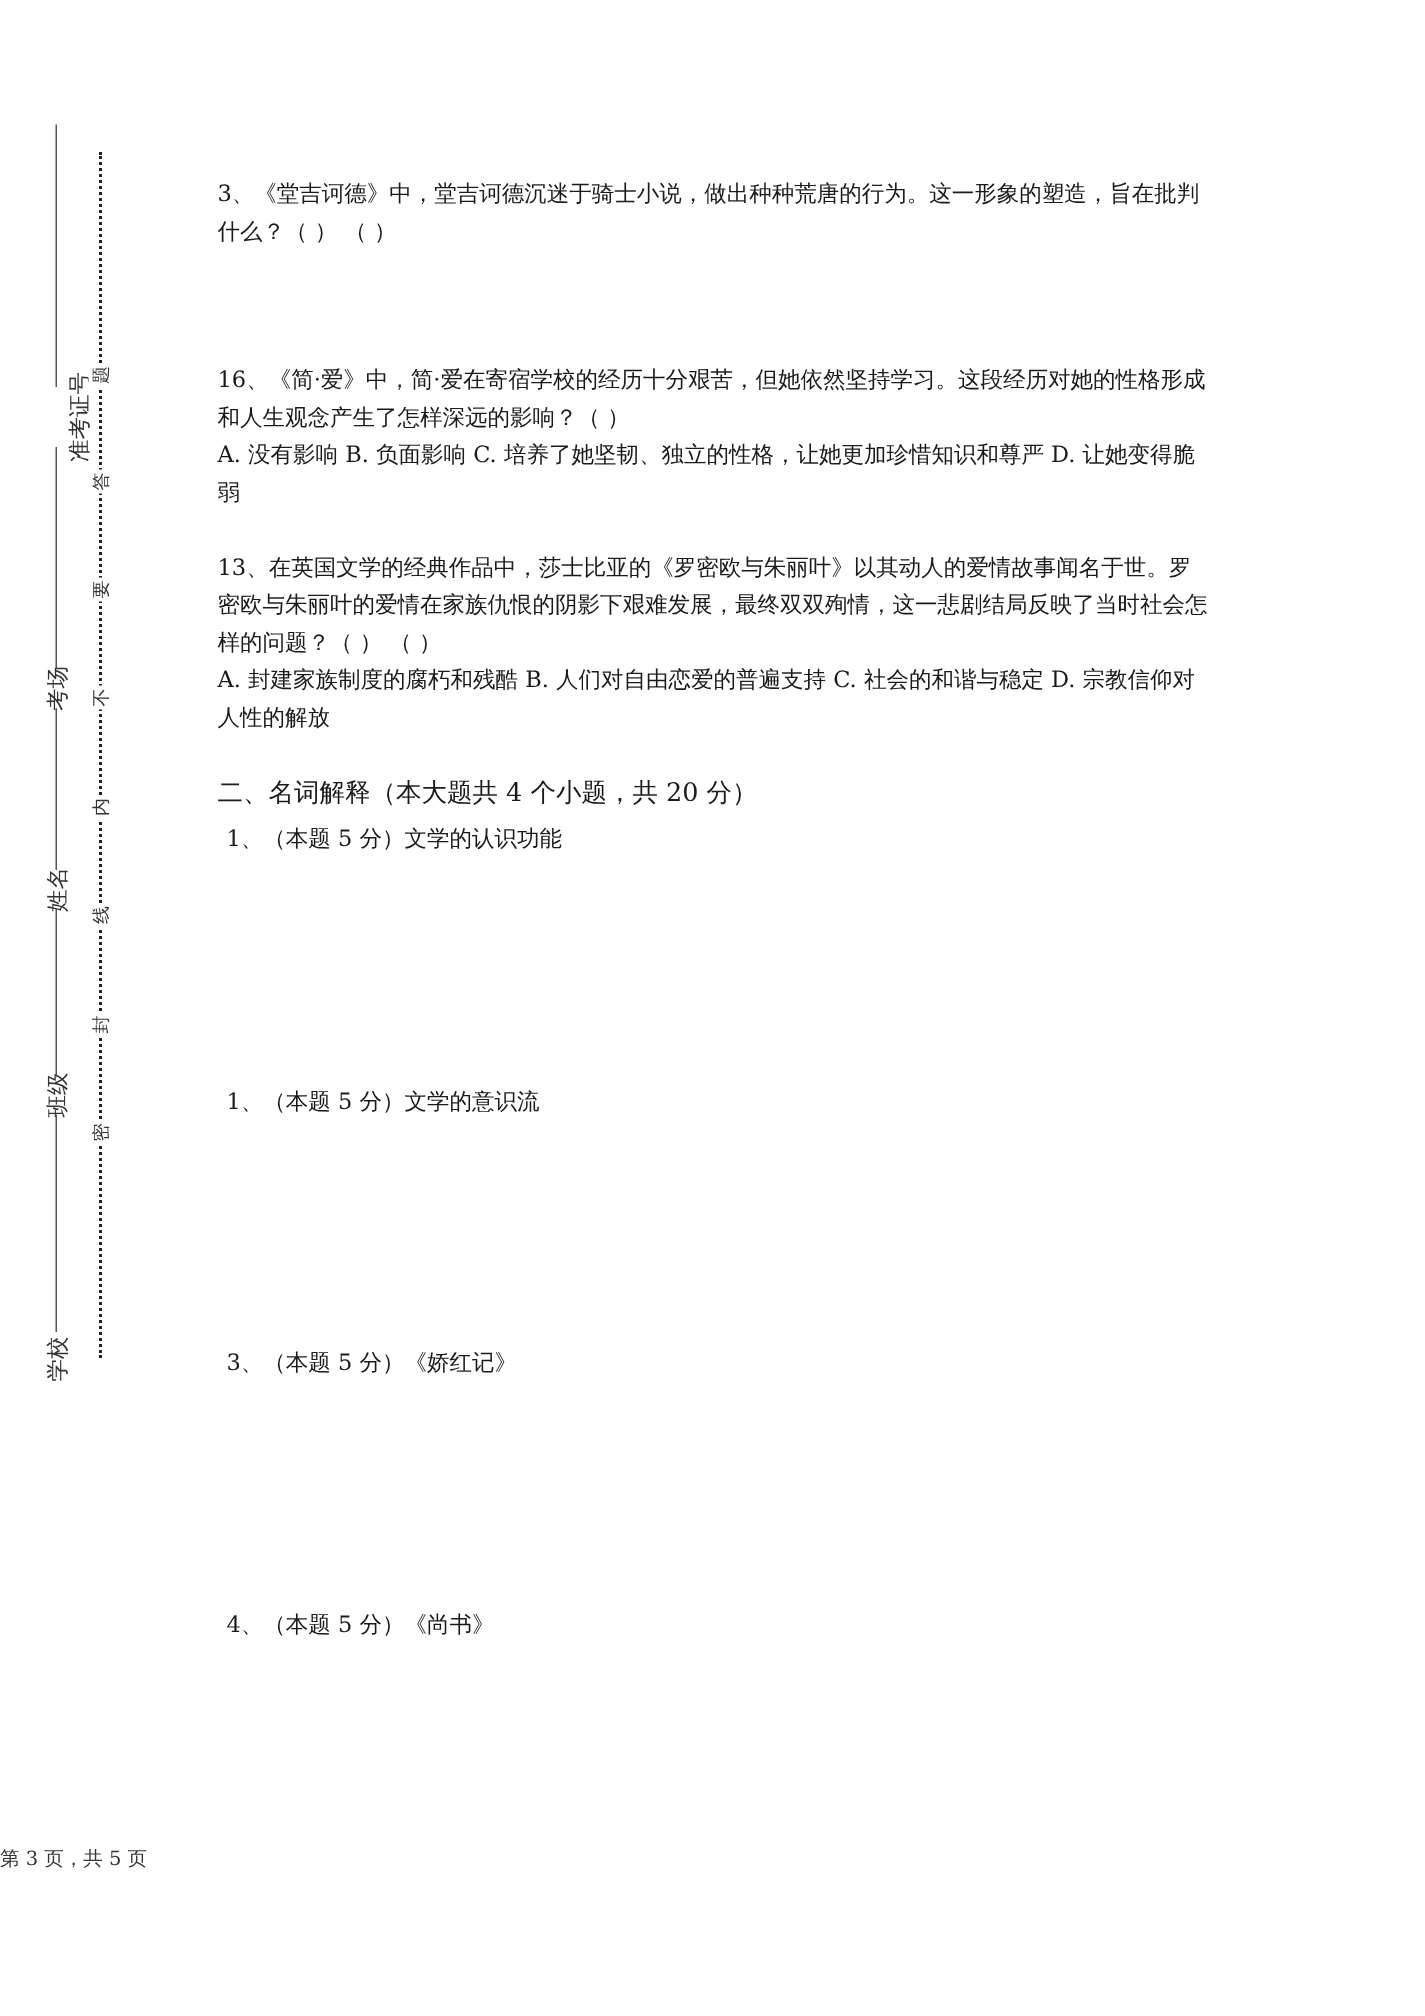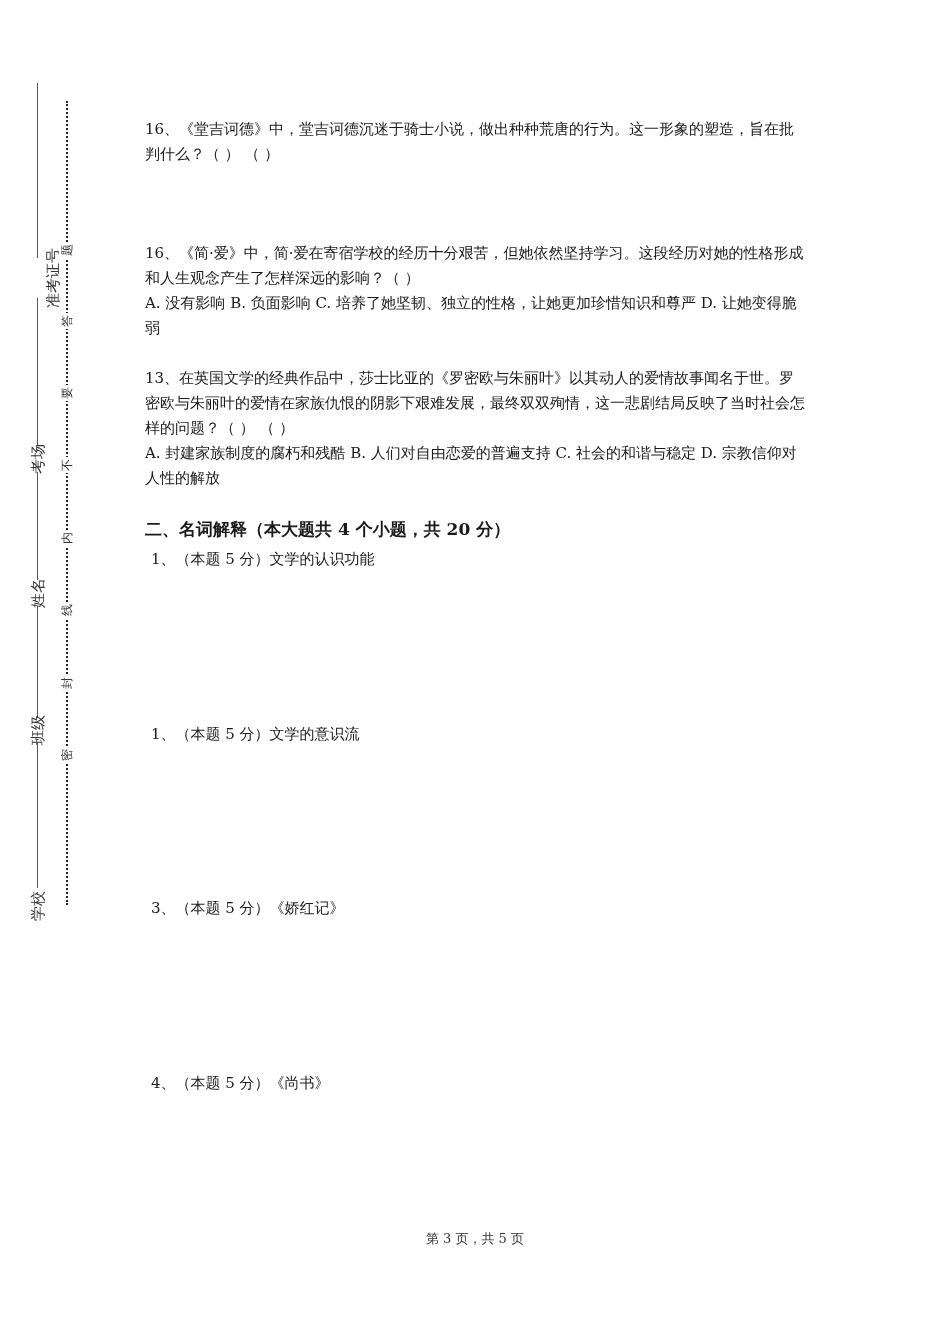--- a/index.html
+++ b/index.html
@@ -84,21 +84,21 @@
       margin: 0;
     }
     .q13 { position: absolute; top: 0; left: 0; width: 664px; }
     .q14 { position: absolute; top: 124px; left: 0; width: 664px; }
     .q15 { position: absolute; top: 249px; left: 0; width: 664px; }
     .section-title {
       position: absolute;
       top: 399px;
       left: 0;
       font-size: 17px;
-      font-weight: bold;
+      font-weight: normal;
       line-height: 26px;
       margin: 0;
       white-space: nowrap;
     }
     .term {
       position: absolute;
       left: 0;
       white-space: nowrap;
       margin: 6px;
     }
@@ -112,21 +112,21 @@
       left: 0;
       width: 664px;
       height: 140px;
     }
 
     .footer {
       position: absolute;
       top: 1230px;
       left: 0;
       width: 950px;
-      text-align: center;
+      text-align: left;
       font-size: 13px;
       color: #333;
     }
   </style>
 </head>
 <body>
 
 <div class="margin">
 
   <div class="solid-line" style="top:83px;height:805px;"></div>
@@ -154,21 +154,21 @@
   <div class="seal-char" style="top:457px;"><span>不</span></div>
   <div class="seal-char" style="top:530px;"><span>内</span></div>
   <div class="seal-char" style="top:602px;"><span>线</span></div>
   <div class="seal-char" style="top:675px;"><span>封</span></div>
   <div class="seal-char" style="top:747px;"><span>密</span></div>
 </div>
 
 <div class="content">
 
   <div class="question q13">
-    <p>16、《堂吉诃德》中，堂吉诃德沉迷于骑士小说，做出种种荒唐的行为。这一形象的塑造，旨在批判什么？（ ）  （ ）</p>
+    <p>3、《堂吉诃德》中，堂吉诃德沉迷于骑士小说，做出种种荒唐的行为。这一形象的塑造，旨在批判什么？（ ）  （ ）</p>
   </div>
 
   <div class="question q14">
     <p>16、《简·爱》中，简·爱在寄宿学校的经历十分艰苦，但她依然坚持学习。这段经历对她的性格形成和人生观念产生了怎样深远的影响？（ ）</p>
     <p>A. 没有影响 B. 负面影响 C. 培养了她坚韧、独立的性格，让她更加珍惜知识和尊严 D. 让她变得脆弱</p>
   </div>
 
   <div class="question q15">
     <p>13、在英国文学的经典作品中，莎士比亚的《罗密欧与朱丽叶》以其动人的爱情故事闻名于世。罗密欧与朱丽叶的爱情在家族仇恨的阴影下艰难发展，最终双双殉情，这一悲剧结局反映了当时社会怎样的问题？（ ）  （ ）</p>
     <p>A. 封建家族制度的腐朽和残酷 B. 人们对自由恋爱的普遍支持 C. 社会的和谐与稳定 D. 宗教信仰对人性的解放</p>

